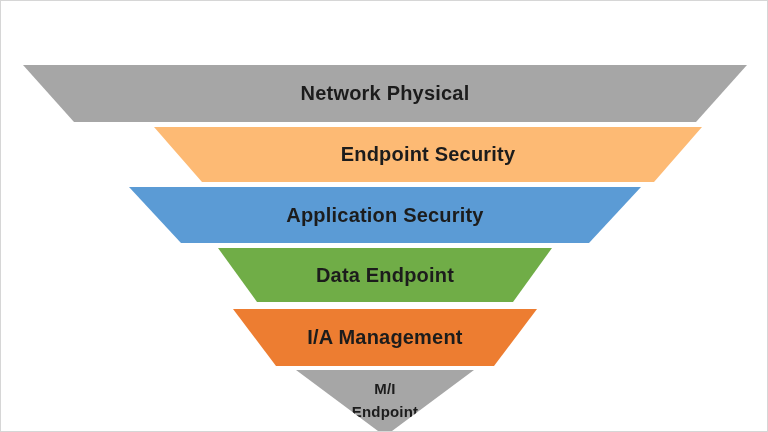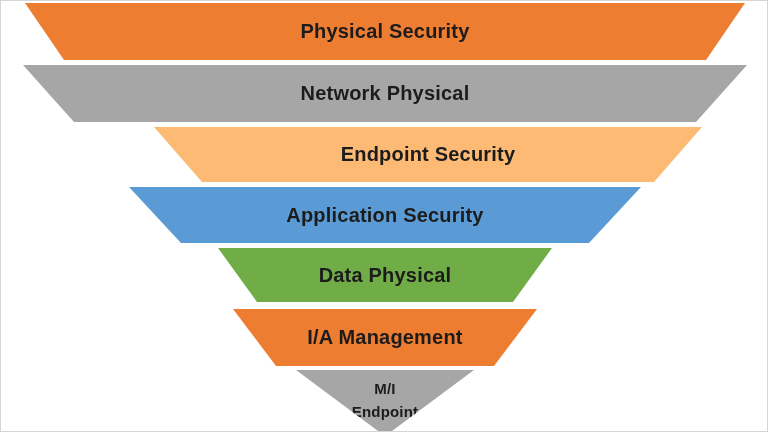--- a/index.html
+++ b/index.html
@@ -44,38 +44,35 @@
     gap: 7px;
     font-size: 15px;
   }
   .layer-7 .line { line-height: 1.1; }
 </style>
 </head>
 <body>
 
 <div class="canvas">
 
-  <div class="layer layer-1" style="background: rgb(237, 125, 49);">
-    <span>Physical Security</span>
-  </div>
 
   <div class="layer layer-2" style="background: rgb(166, 166, 166);">
     <span>Network Physical</span>
   </div>
 
   <div class="layer layer-3" style="background: #fdba74; margin-left: 43px;">
     <span>Endpoint Security</span>
   </div>
 
   <div class="layer layer-4" style="background: rgb(91, 155, 213);">
     <span>Application Security</span>
   </div>
 
   <div class="layer layer-5" style="background: rgb(112, 173, 71);">
-    <span>Data Physical</span>
+    <span>Data Endpoint</span>
   </div>
 
   <div class="layer layer-6" style="background: rgb(237, 125, 49);">
     <span>I/A Management</span>
   </div>
 
   <div class="layer layer-7" style="background: rgb(166, 166, 166);">
     <span class="line">M/I</span>
     <span class="line">Endpoint</span>
   </div>

